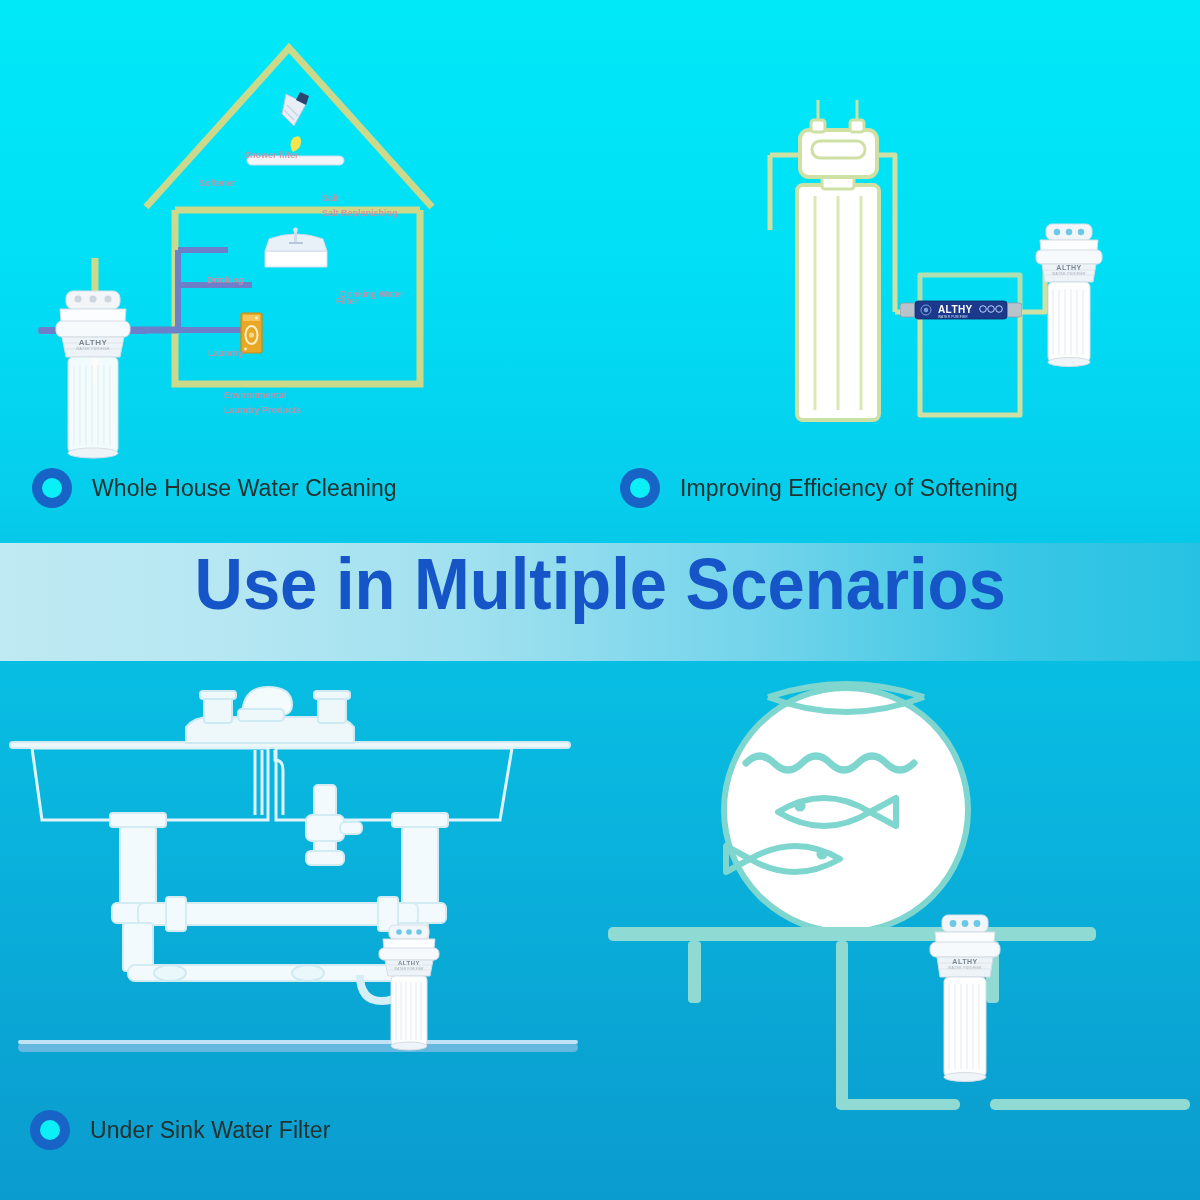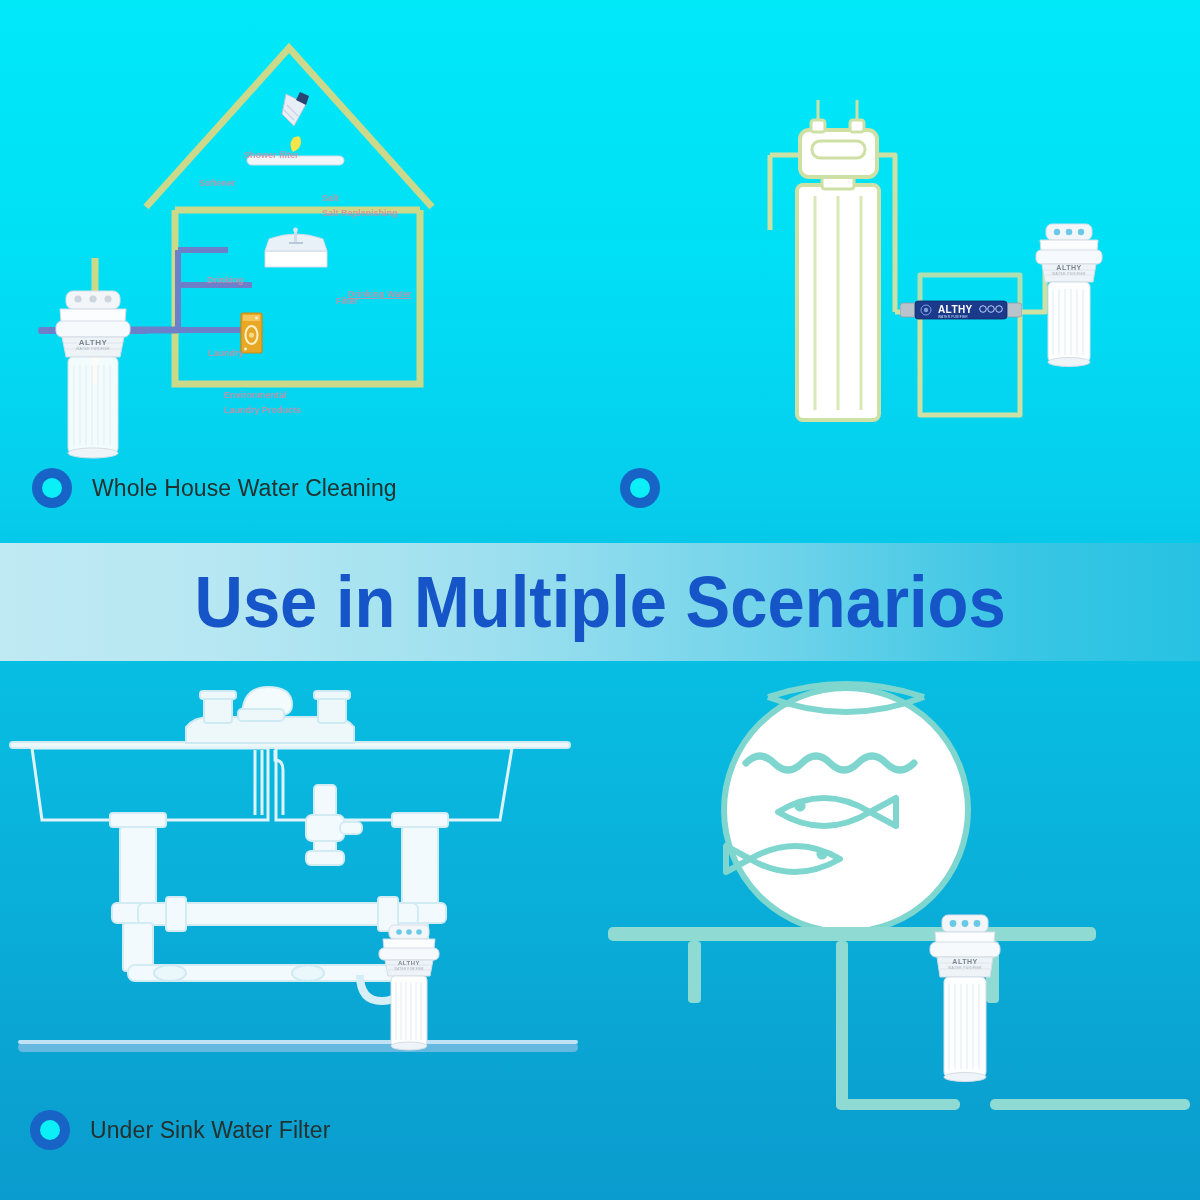--- a/index.html
+++ b/index.html
@@ -66,21 +66,21 @@
 
   
   #banner {
     position: absolute;
     left: 0; top: 543px;
     width: 1200px; height: 118px;
     background: linear-gradient(90deg,
         #bfe9f3 0%, #b6e7f2 18%, #9fe0ef 40%,
         #6fd3ea 65%, #39c6e4 85%, #27c2e3 100%);
     display: flex;
-    align-items: center;
+    align-items: flex-start;
     justify-content: center;
   }
   #banner .banner-text {
     font-family: "Liberation Sans Narrow", "Liberation Sans", sans-serif;
     font-weight: bold;
     font-size: 72px;
     color: #1555c8;
     letter-spacing: 0px;
     transform: scaleX(0.93);
     white-space: nowrap;
@@ -188,21 +188,21 @@
           <circle cx="4.5" cy="36" r="1.4" fill="#fff3cc"></circle>
         </g>
       </svg>
 
       <div class="hlabel" style="left:244px;top:118px;">Shower filter</div>
       <div class="hlabel" style="left:199px;top:146px;">Softener</div>
 
       <div class="hlabel" style="left:322px;top:161px;">Salt</div>
       <div class="hlabel" style="left:322px;top:176px;">Salt Replenishing</div>
       <div class="hlabel" style="left:207px;top:243px;">Drinking</div>
-      <div class="hlabel" style="left:348px;top:257px;text-decoration:underline;">Drinking Water</div>
+      <div class="hlabel" style="left:340px;top:257px;">Drinking Water</div>
       <div class="hlabel" style="left:336px;top:264px;">Filter</div>
       <div class="hlabel" style="left:208px;top:316px;">Laundry</div>
       <div class="hlabel" style="left:224px;top:358px;">Environmental</div>
       <div class="hlabel" style="left:224px;top:373px;">Laundry Products</div>
     </div>
 
     <div class="filter-unit" style="left:38px;top:283px;width:110px;height:178px;">
       <svg viewBox="0 0 110 178" preserveAspectRatio="none">
 
         <rect x="0" y="44" width="22" height="7" rx="3" fill="#6c80c9"></rect>
@@ -465,20 +465,21 @@
     </div>
   </div>
 
   <div class="caption cap-tl">
     <span class="bullet"></span>
     <span class="cap-text">Whole House Water Cleaning</span>
   </div>
 
   <div class="caption cap-tr">
     <span class="bullet"></span>
+    <span class="cap-text">Improving Efficiency of Softening</span>
   </div>
 
   <div class="caption cap-bl">
     <span class="bullet"></span>
     <span class="cap-text">Under Sink Water Filter</span>
   </div>
 
 
   <div id="banner">
     <div class="banner-text">Use in Multiple Scenarios</div>

